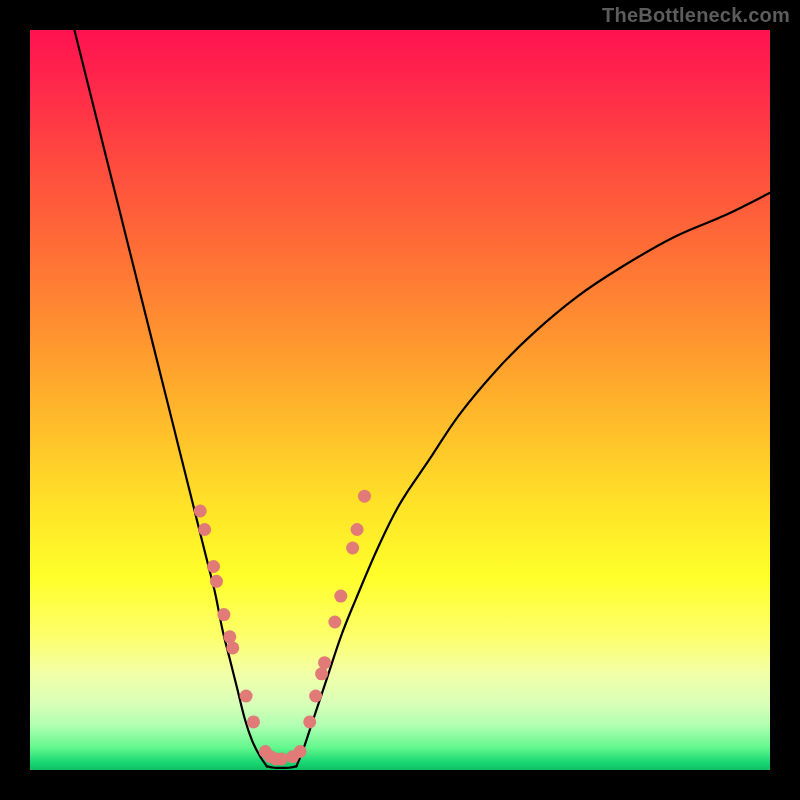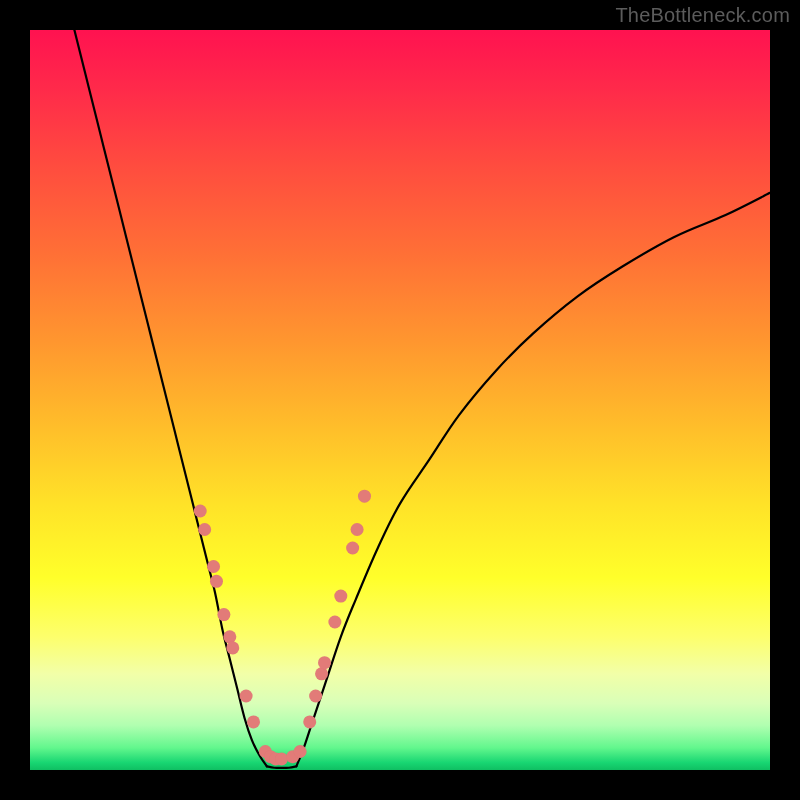--- a/index.html
+++ b/index.html
@@ -46,21 +46,21 @@
       #18d672 99%,
       #0fbf62 100%
     );
   }
   .watermark {
     position: absolute;
     top: 4px;
     right: 10px;
     color: #5c5c5c;
     font-size: 20px;
-    font-weight: 400;
+    font-weight: 700;
     letter-spacing: 0.2px;
     z-index: 50;
     user-select: none;
     margin-left: 15px;
   }
   svg.curves {
     position: absolute;
     left: 0; top: 0;
     width: 740px;
     height: 740px;

